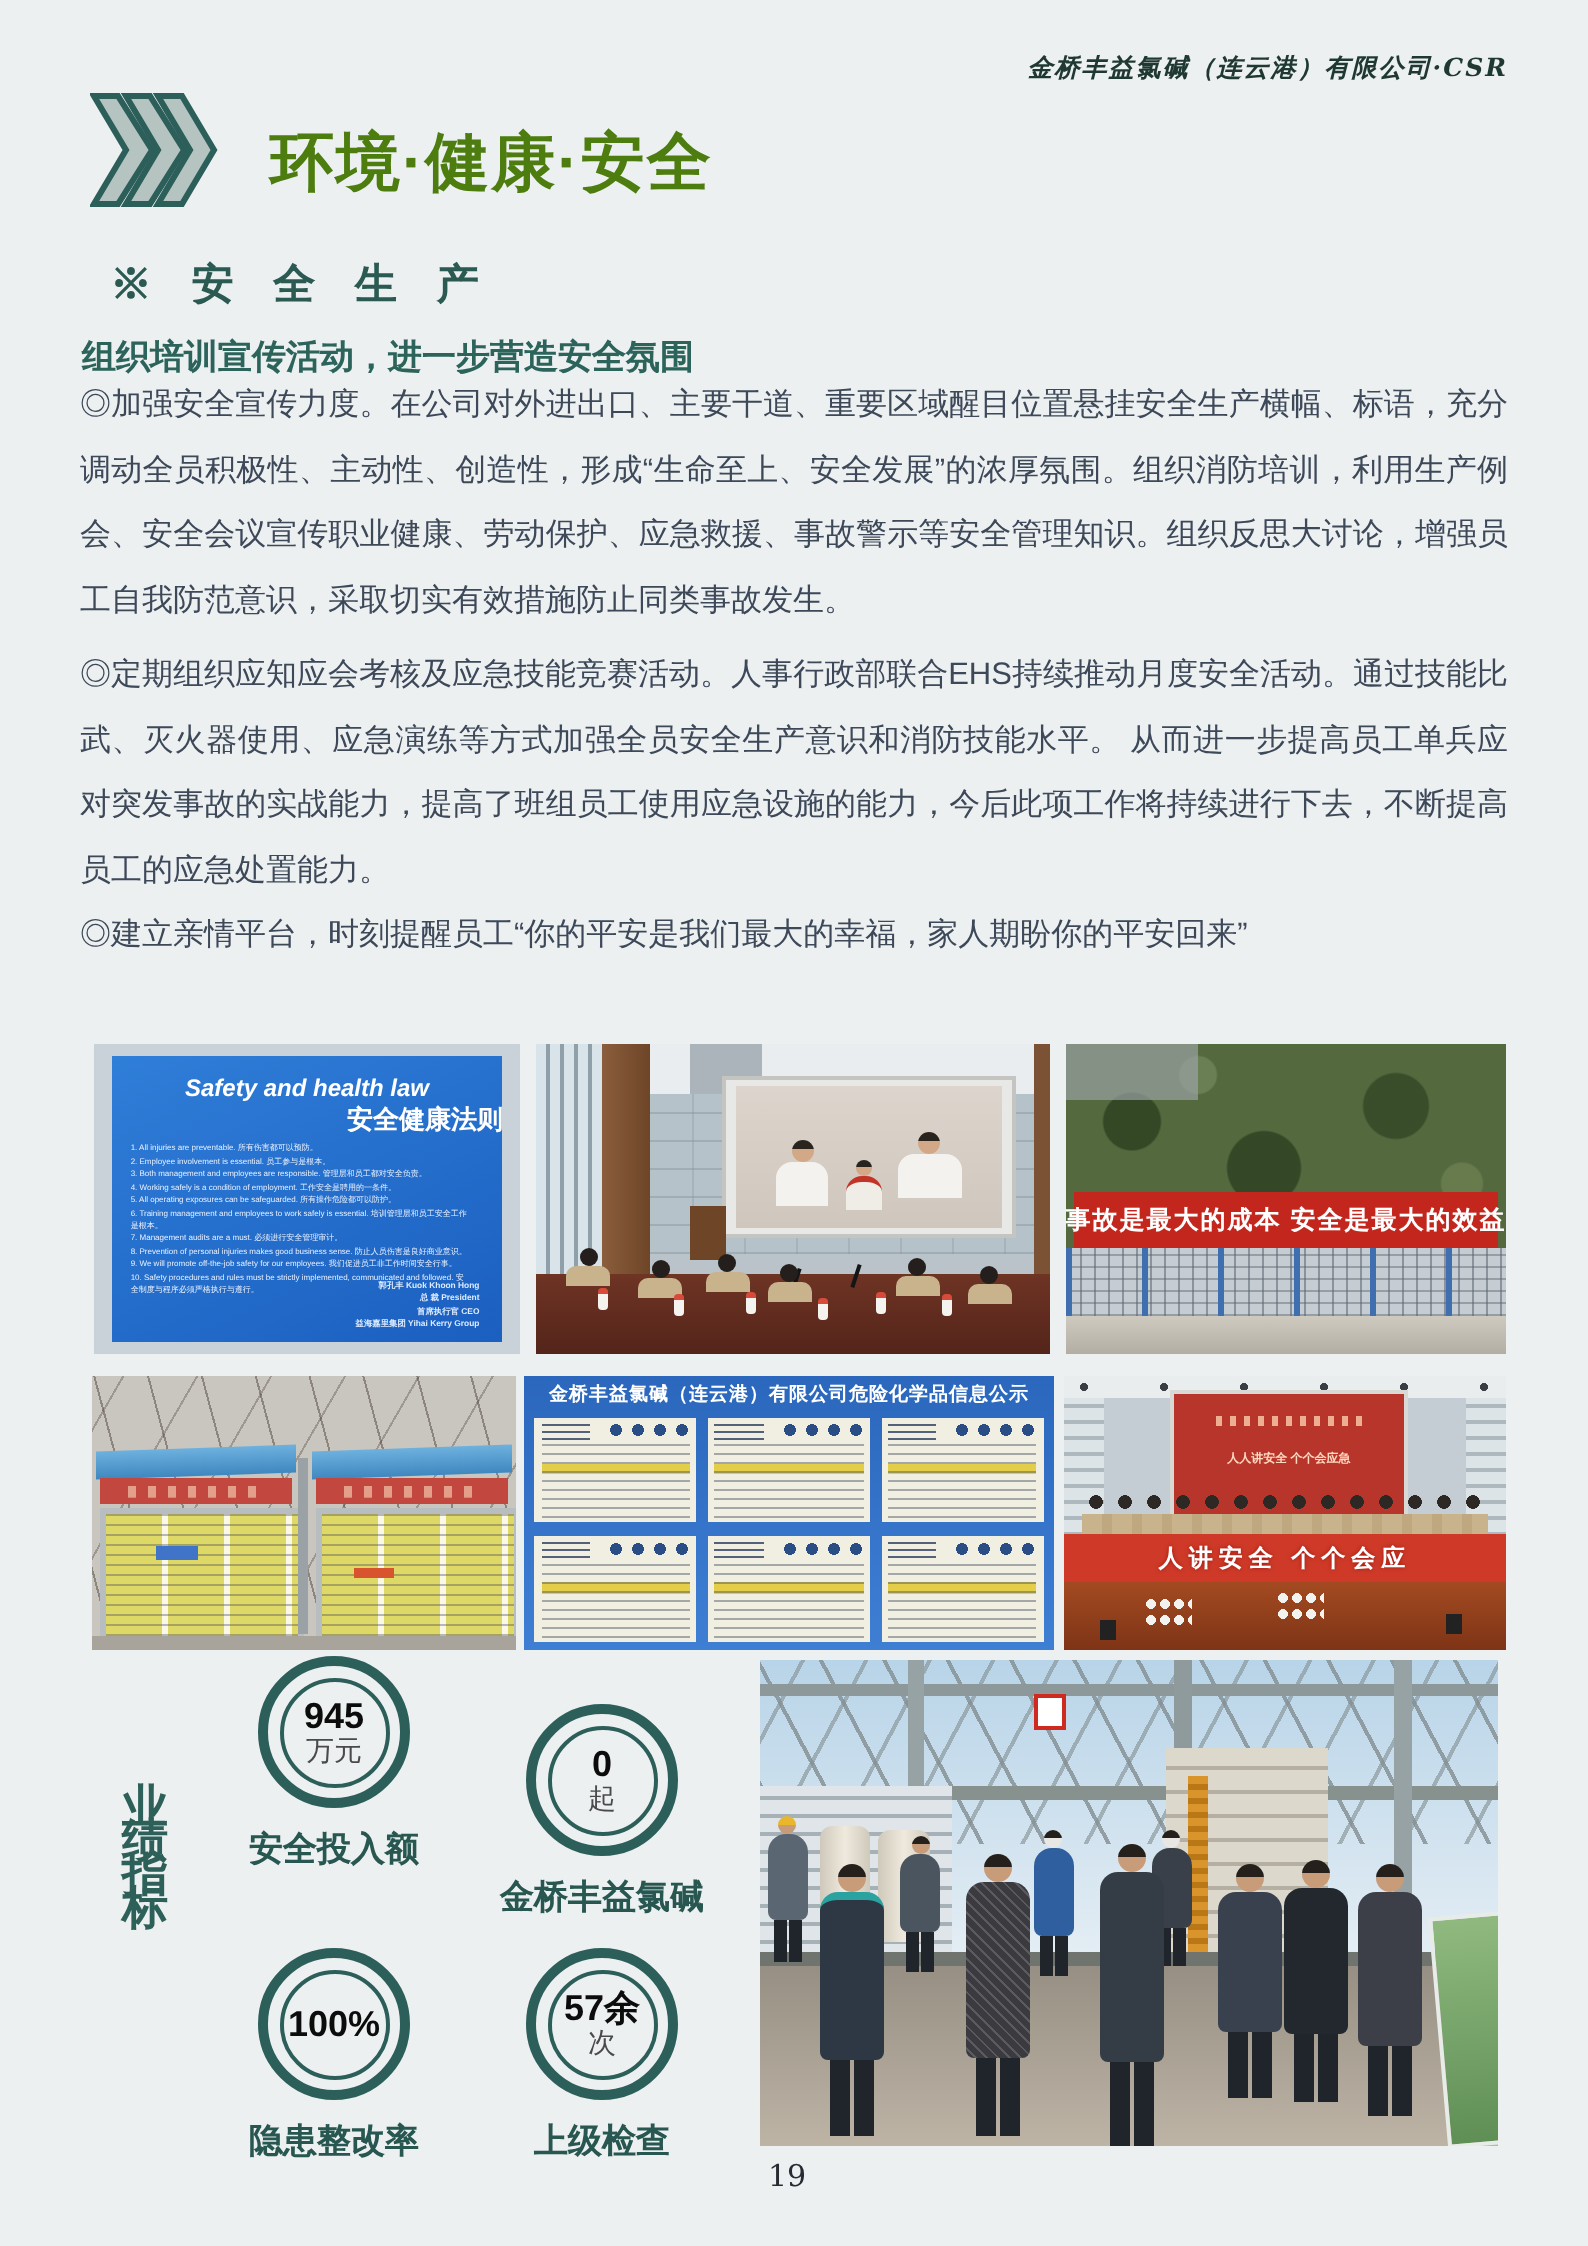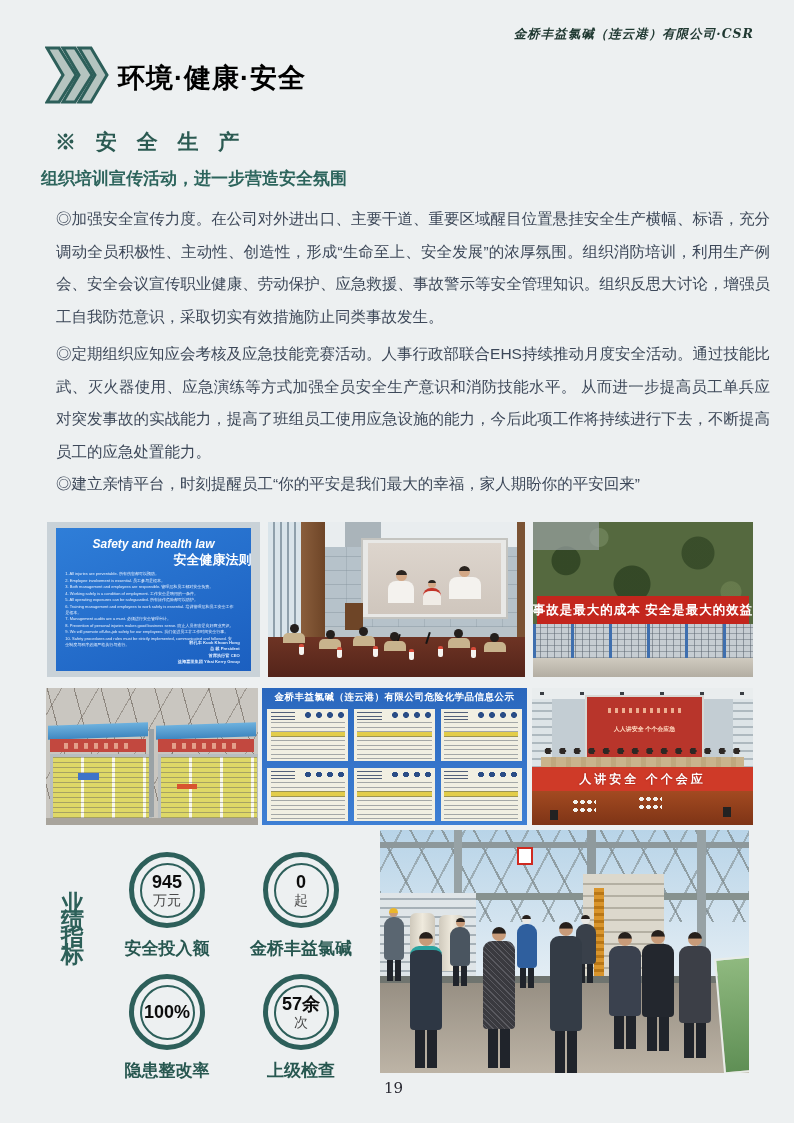--- a/index.html
+++ b/index.html
@@ -1,25 +1,25 @@
 <!DOCTYPE html>
 <html><head>
 <meta charset="utf-8">
 <style>
   html,body{margin:0;padding:0}
   .page{position:relative;width:794px;height:1123px;background:#edf0f1;overflow:hidden;
         font-family:"Liberation Sans",sans-serif}
   .abs{position:absolute}
   .company{position:absolute;top:26px;right:40px;font-family:"DejaVu Serif",serif;font-style:italic;
            font-size:12.5px;letter-spacing:1px;color:#1f3831;font-weight:bold}
-  .banner-title{position:absolute;left:118px;top:60px;font-size:27px;font-weight:bold;color:#000000;letter-spacing:1px}
+  .banner-title{position:absolute;left:135px;top:60px;font-size:32px;font-weight:bold;color:#4d7c0f;letter-spacing:1px}
   .sec-heading{position:absolute;left:55px;top:128px;font-size:21px;font-weight:bold;
                color:#2b5a52;letter-spacing:7px}
   .sub-heading{position:absolute;left:41px;top:167px;font-size:17px;font-weight:bold;color:#2c645c}
-  .para{position:absolute;left:40px;width:714px;margin:16px;font-size:15.5px;line-height:32.5px;
+  .para{position:absolute;left:40px;width:714px;margin:0;font-size:15.5px;line-height:32.5px;
         color:#3d4859;text-align:justify}
   .photo{position:absolute;overflow:hidden;background:#eab308}
   .pnum{position:absolute;left:384px;top:1079px;font-family:"DejaVu Serif",serif;font-size:15px;color:#2a2a33}
 
   
   .vlabel{position:absolute;left:58px;top:872px;writing-mode:vertical-rl;text-orientation:upright;
           font-size:23px;font-weight:bold;color:#2d6059;letter-spacing:17px}
   .stat{position:absolute;width:140px;display:flex;flex-direction:column;align-items:center}
   .ring{width:66px;height:66px;border:5px solid #2d5f5a;border-radius:50%;display:flex;align-items:center;justify-content:center}
   .ring2{width:51px;height:51px;border:2.5px solid #2d5f5a;border-radius:50%;display:flex;flex-direction:column;
@@ -326,21 +326,21 @@
         <div class="fhead"></div>
         <div class="fbody"></div>
         <div class="flegs"></div>
       </div>
 
     <div class="abs" style="right:-2%;bottom:0;width:9%;height:46%;background:linear-gradient(#8fb97f,#5f8f55);border:2px solid #e8ece8;transform:rotate(-5deg);z-index:5"></div>
   </div>
 
   <div class="vlabel">业绩指标</div>
 
-  <div class="stat" style="left:97px;top:852px">
+  <div class="stat" style="left:97px;top:828px">
     <div class="ring">
         <div class="ring2">
       <span class="sval">945</span>
       <span class="sunit">万元</span>
     </div>
       </div>
     <div class="scap">安全投入额</div>
   </div>
 
   <div class="stat" style="left:231px;top:852px">

